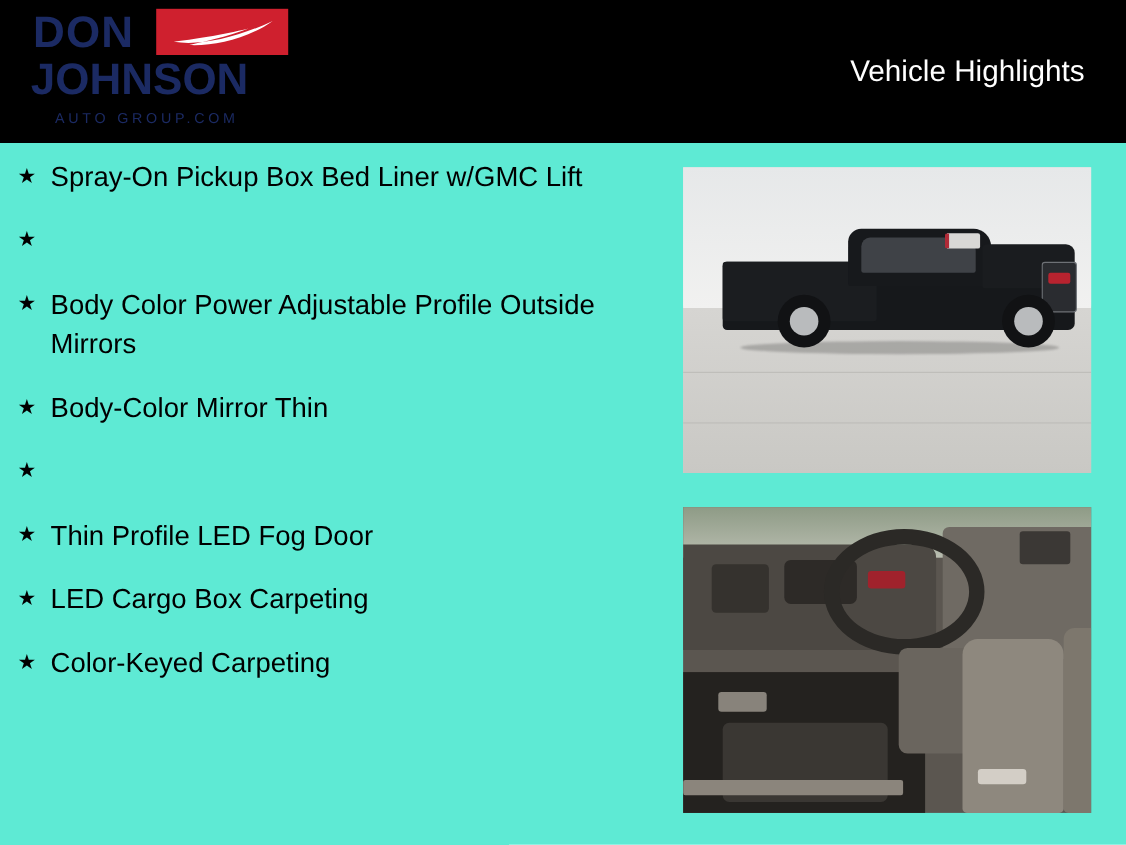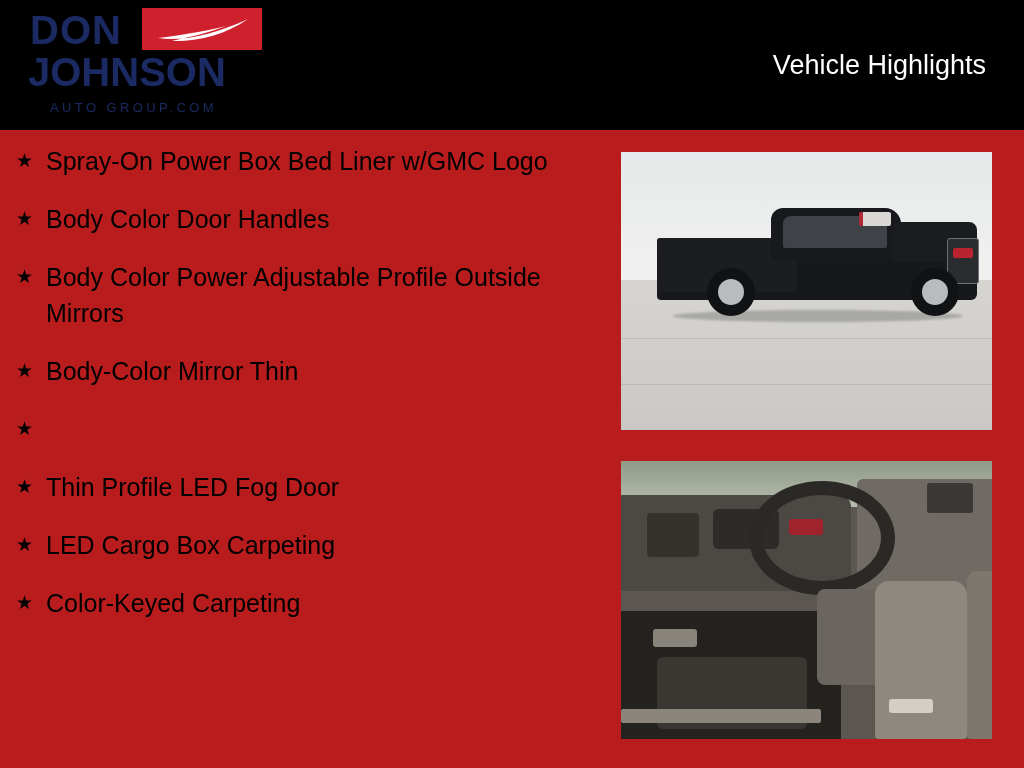--- a/index.html
+++ b/index.html
@@ -10,21 +10,21 @@
     width: 1024px;
     height: 768px;
     background: #ffffff;
     font-family: "Liberation Sans", sans-serif;
     overflow: hidden;
   }
   .page {
     position: relative;
     width: 1024px;
     height: 768px;
-    background: #b91c1c;
+    background: #5eead4;
   }
 
   
   .header {
     position: absolute;
     top: 0;
     left: 0;
     width: 1024px;
     height: 130px;
     background: #000000;
@@ -323,26 +323,25 @@
       <div class="logo-johnson">JOHNSON</div>
       <div class="logo-sub">AUTO GROUP.COM</div>
     </div>
     <div class="header-title">Vehicle Highlights</div>
   </div>
 
   <div class="features">
 
     <div class="feature">
       <div class="bullet">★</div>
-      <div class="feature-text">Spray-On Power Box Bed Liner w/GMC Logo</div>
-    </div>
-
-    <div class="feature">
-      <div class="bullet">★</div>
-      <div class="feature-text">Body Color Door Handles</div>
+      <div class="feature-text">Spray-On Pickup Box Bed Liner w/GMC Lift</div>
+    </div>
+
+    <div class="feature">
+      <div class="bullet">★</div>
     </div>
 
     <div class="feature">
       <div class="bullet">★</div>
       <div class="feature-text">Body Color Power Adjustable Profile Outside Mirrors</div>
     </div>
 
     <div class="feature">
       <div class="bullet">★</div>
       <div class="feature-text">Body-Color Mirror Thin</div>

